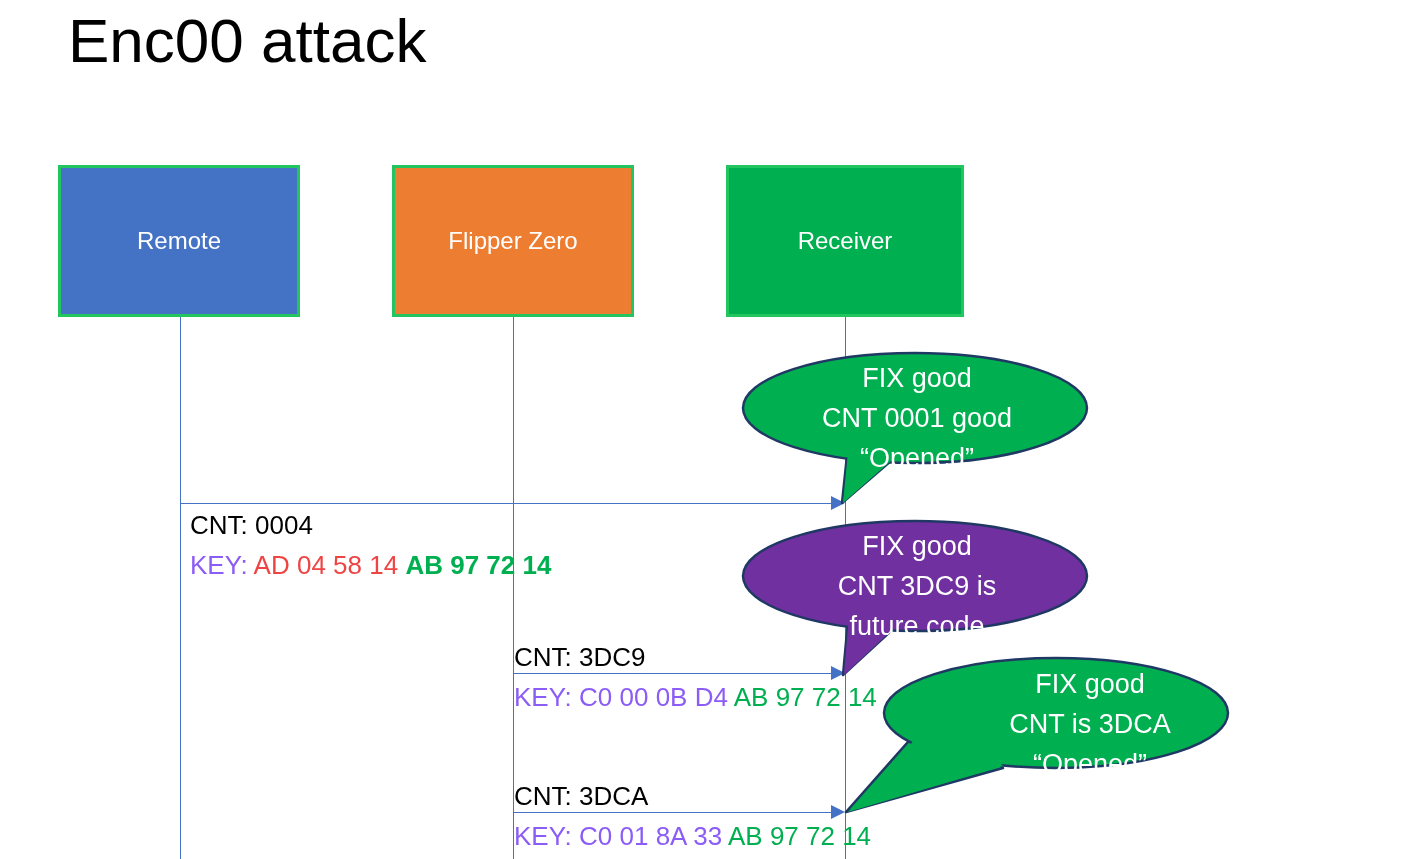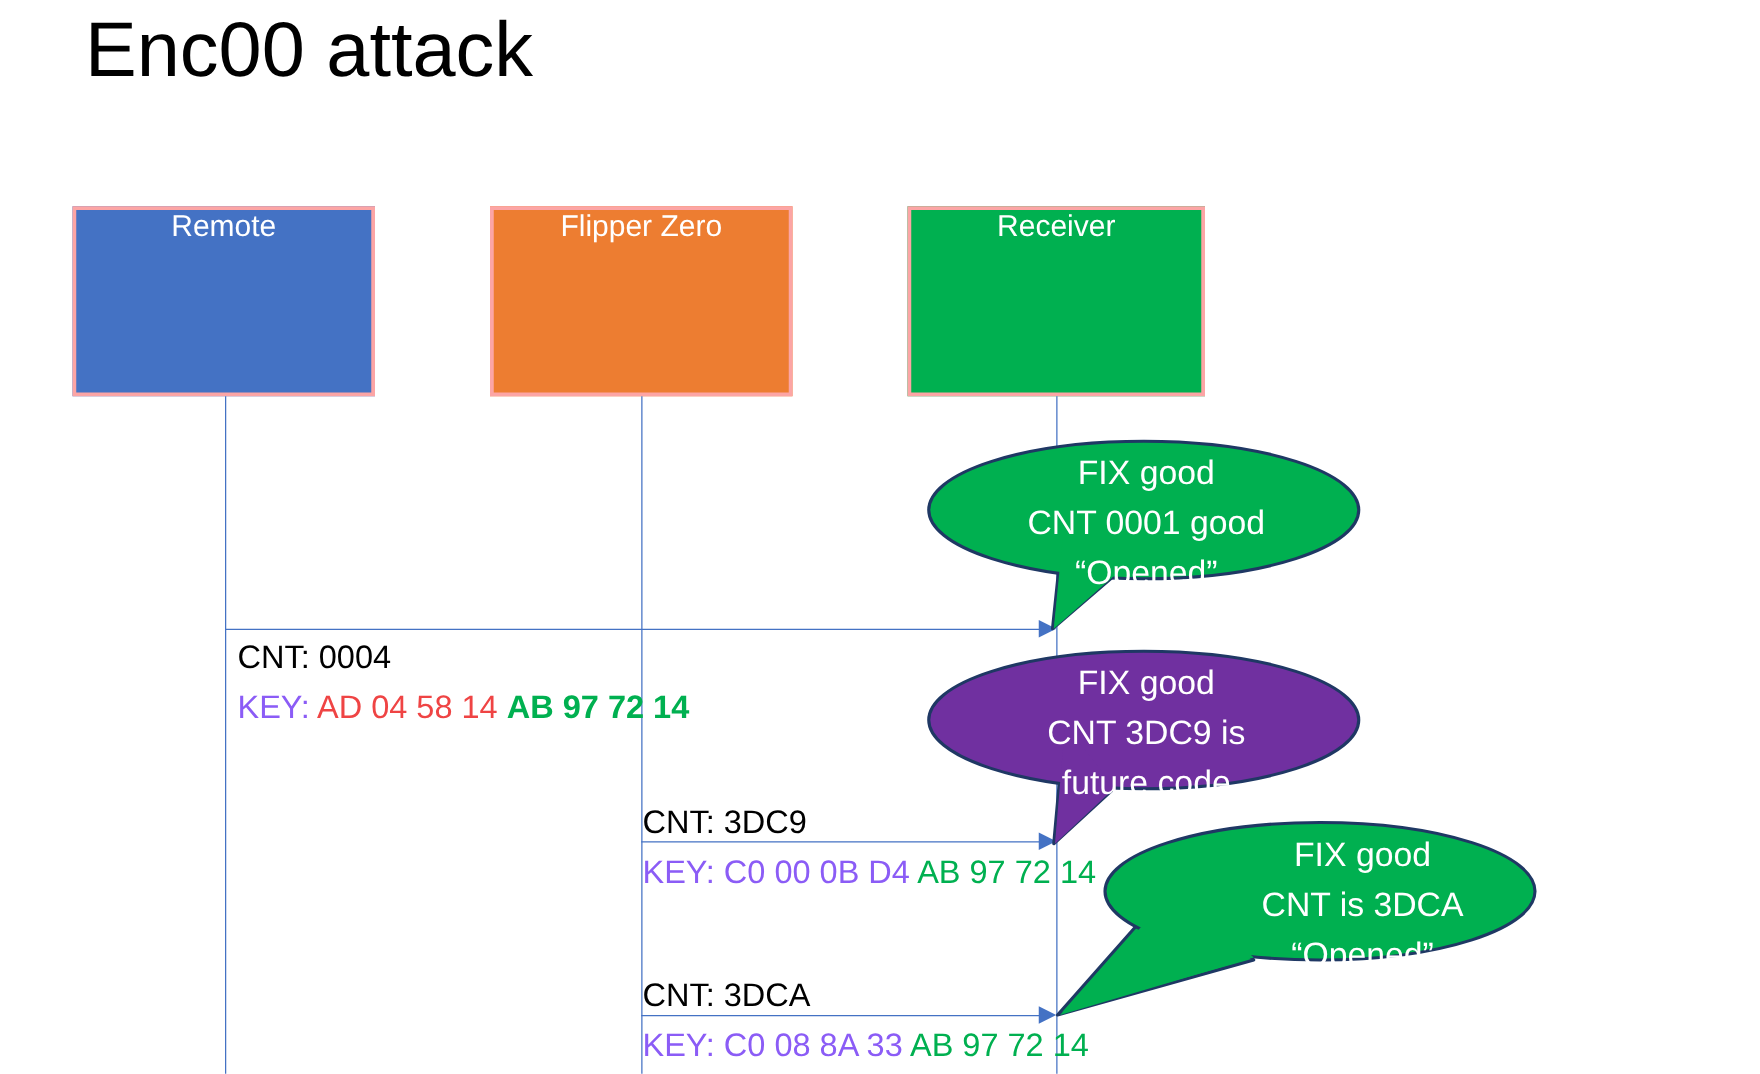--- a/index.html
+++ b/index.html
@@ -34,22 +34,23 @@
     font-weight: 400;
     color: #000000;
     white-space: nowrap;
     letter-spacing: 0px;
   }
 
   
   .actor-box {
     position: absolute;
     box-sizing: border-box;
-    border: 3px solid #fca5a5;
+    border: 3px solid #22c55e;
     display: flex;
+    align-items: center;
     justify-content: center;
   }
   .actor-label {
     color: #ffffff;
     font-size: 24px;
     line-height: 28px;
     font-weight: 400;
     white-space: nowrap;
   }
   #actor-remote {
@@ -169,21 +170,21 @@
   <div class="msg-text" id="msg1-key"><span class="hex-black">KEY: </span><span class="hex-red">AD 04 58 14</span><span> </span><span class="hex-green-bold">AB 97 72 14</span></div>
 
   <div class="msg-line" id="msg2-line"></div>
   <div class="msg-arrowhead" id="msg2-arrowhead"></div>
   <div class="msg-text" id="msg2-cnt">CNT: 3DC9</div>
   <div class="msg-text" id="msg2-key"><span class="hex-black">KEY: </span><span class="hex-black">C0 00 0B D4</span><span> </span><span class="hex-green">AB 97 72 14</span></div>
 
   <div class="msg-line" id="msg3-line"></div>
   <div class="msg-arrowhead" id="msg3-arrowhead"></div>
   <div class="msg-text" id="msg3-cnt">CNT: 3DCA</div>
-  <div class="msg-text" id="msg3-key"><span class="hex-black">KEY: </span><span class="hex-black">C0 08 8A 33</span><span> </span><span class="hex-green">AB 97 72 14</span></div>
+  <div class="msg-text" id="msg3-key"><span class="hex-black">KEY: </span><span class="hex-black">C0 01 8A 33</span><span> </span><span class="hex-green">AB 97 72 14</span></div>
 
   <div class="callout" id="callout1">
     <svg width="350" height="165" viewBox="0 0 350 165">
       <path d="M 110 58 L 100 153 L 150 110 Z" fill="#00B050" stroke="#1F3864" stroke-width="2.5" stroke-linejoin="round"></path>
       <ellipse cx="173" cy="58" rx="172" ry="55" fill="#00B050" stroke="#1F3864" stroke-width="2.5"></ellipse>
       <path d="M 110 62 L 101 153 L 150 110 Z" fill="#00B050" stroke="none"></path>
     </svg>
   </div>
   <div class="callout-text" id="callout1-text">
     <div>FIX good</div>

